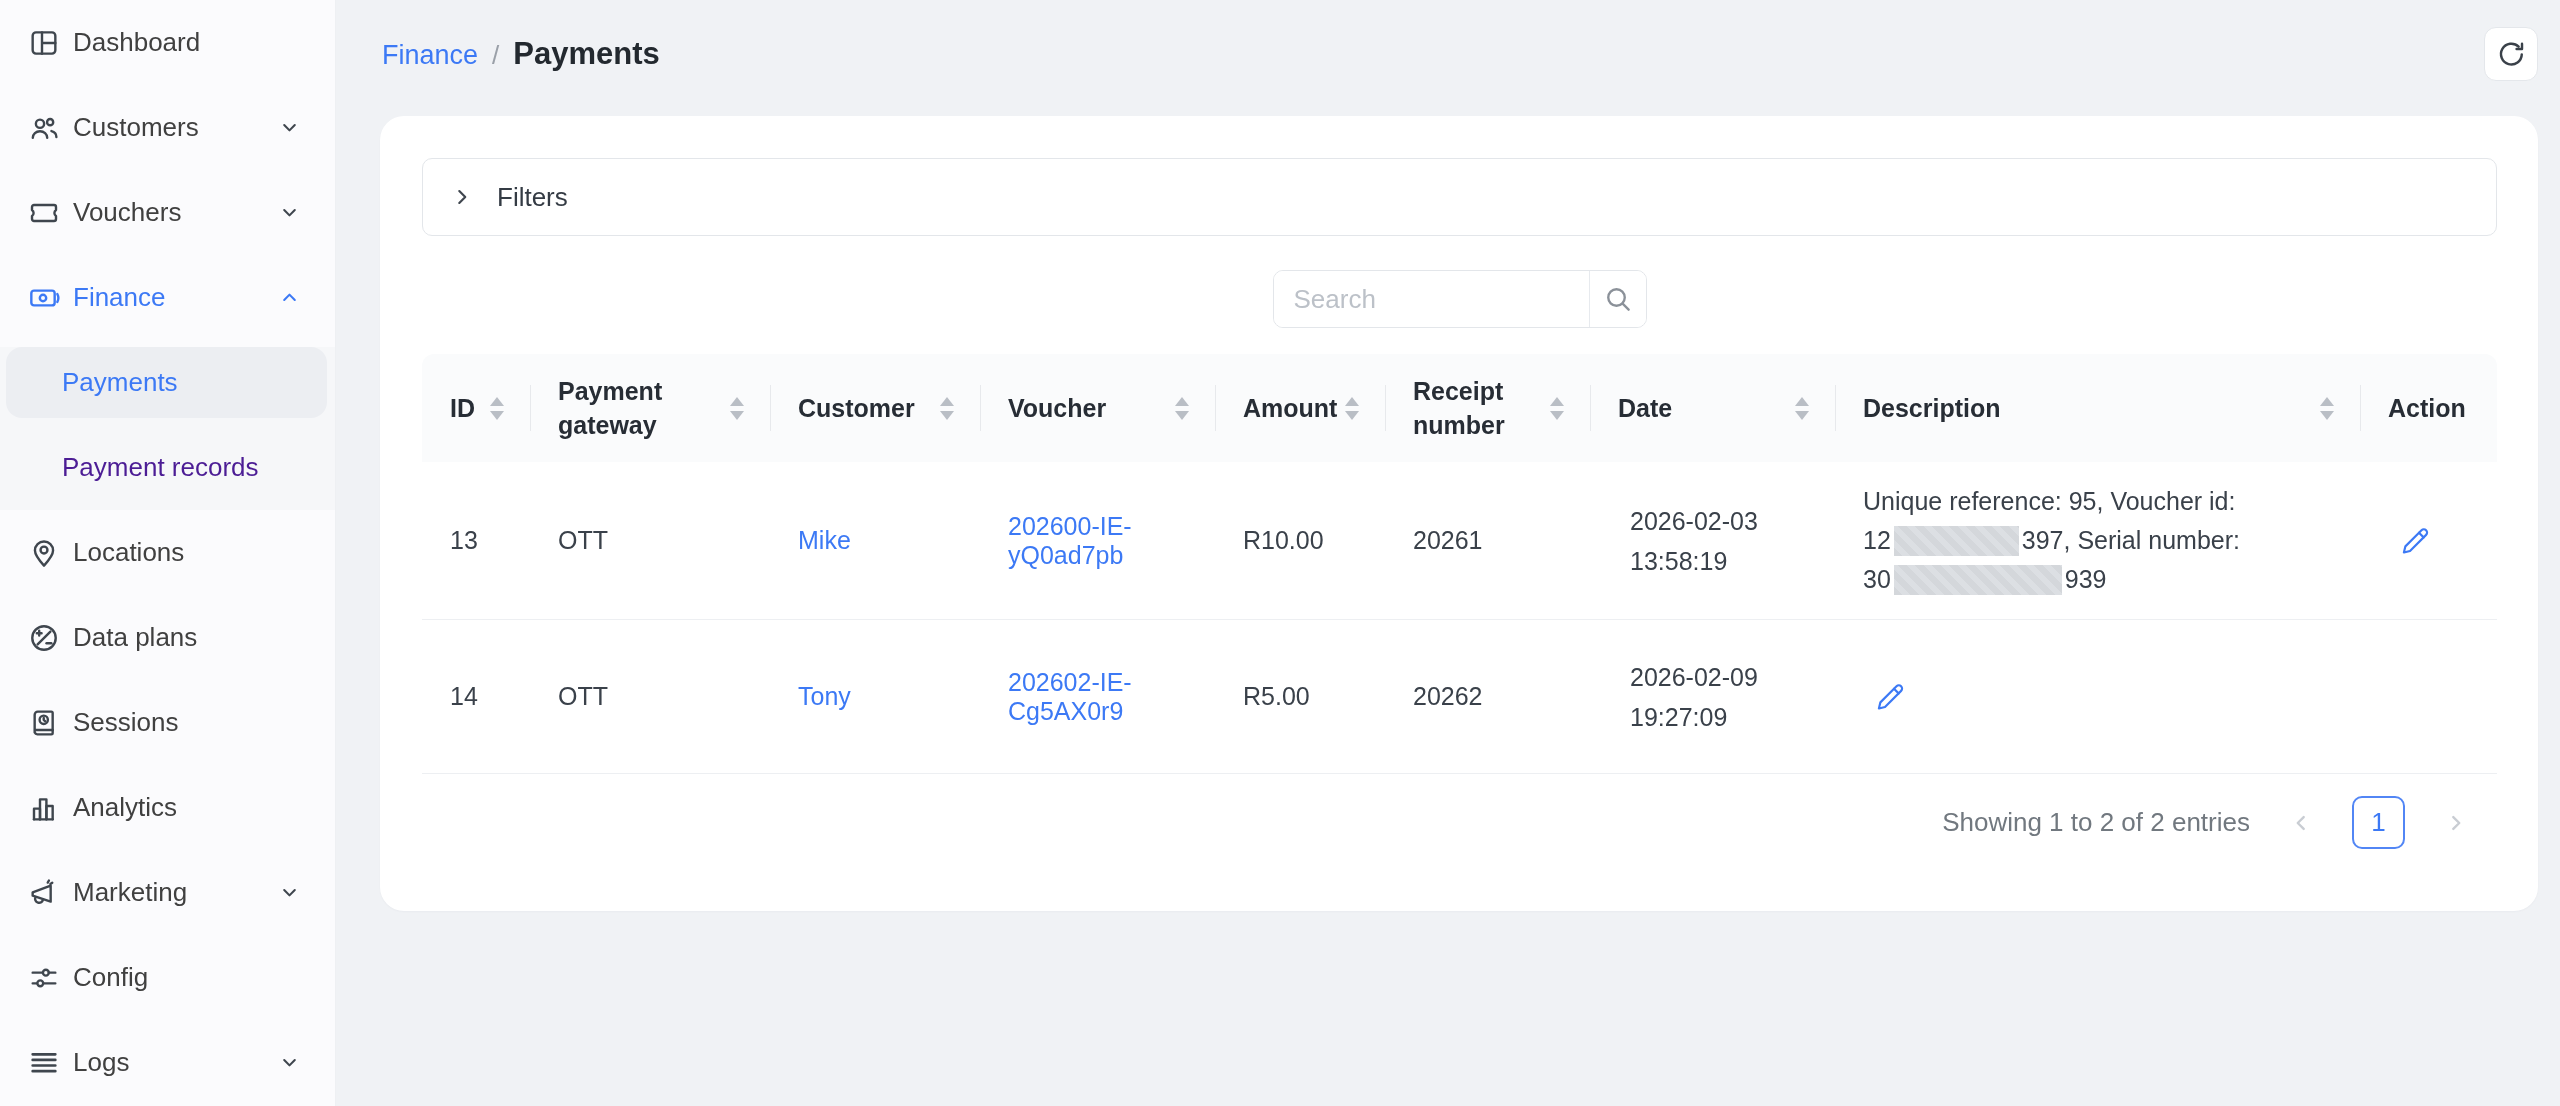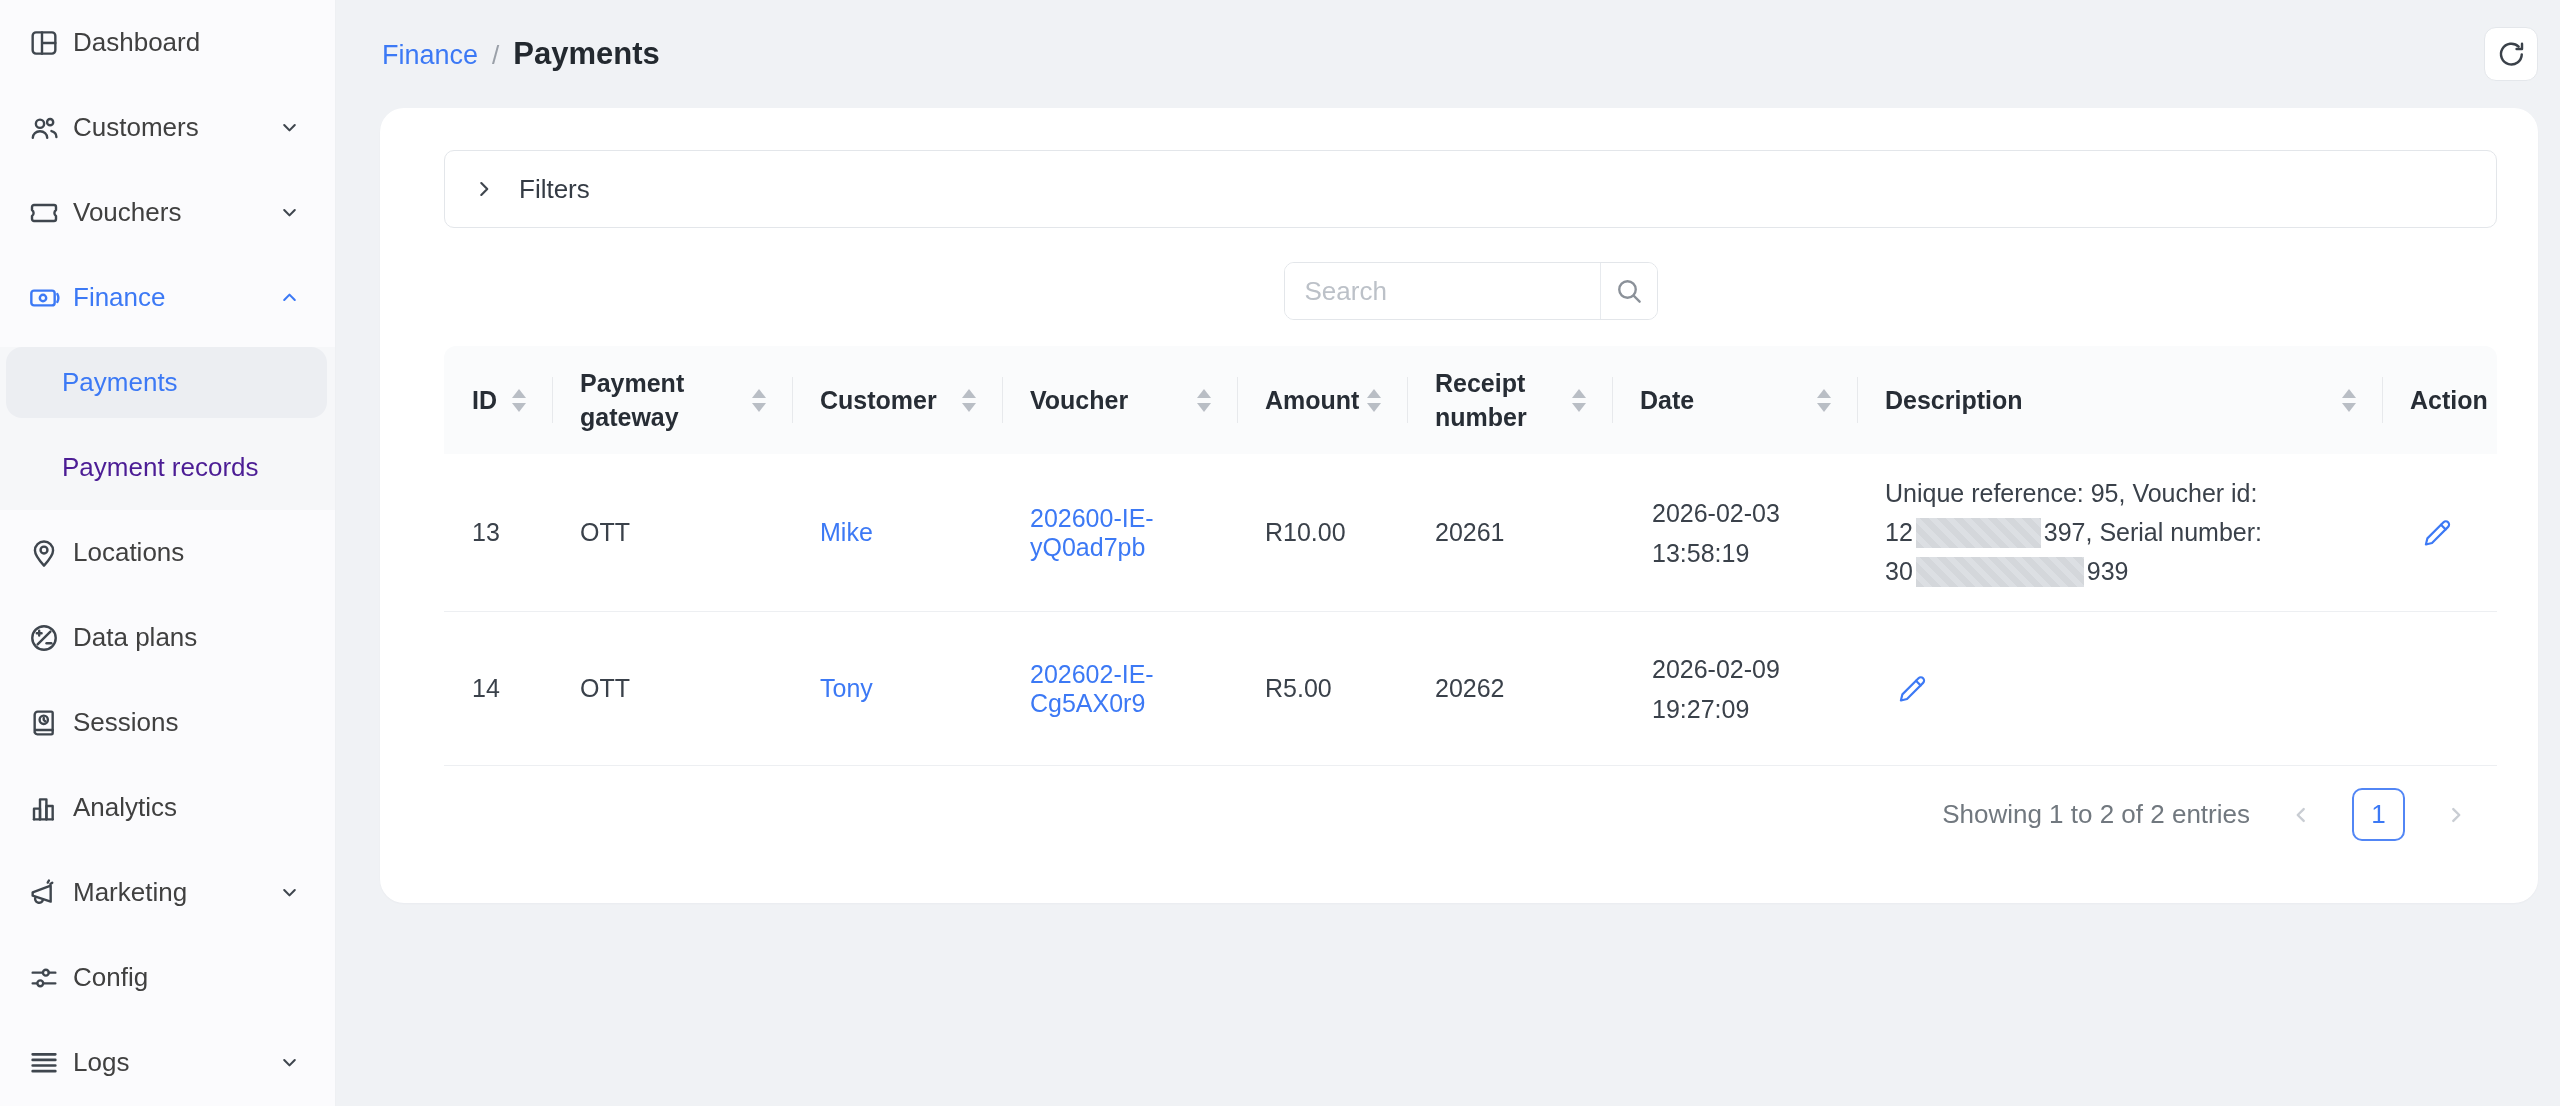--- a/index.html
+++ b/index.html
@@ -56,23 +56,23 @@
   .refresh-btn {
     margin-left:auto; width:54px; height:54px;
     background:#ffffff; border:1px solid #e4e7eb; border-radius:12px;
     display:flex; align-items:center; justify-content:center; cursor:pointer;
     color:#3a4149;
   }
   .refresh-btn svg { width:29px; height:29px; }
 
   
   .card {
-    margin:0 22px 0 44px; height:795px;
+    margin:8px 22px 0 44px; height:795px;
     background:#ffffff; border-radius:24px;
-    padding:42px 41px 0 64px;
+    padding:42px 41px 0 42px;
     box-shadow:0 1px 2px rgba(20,30,50,0.03);
   }
   .filters-bar {
     height:78px; border:1px solid #e3e6ea; border-radius:10px;
     display:flex; align-items:center; padding:0 26px; gap:22px;
     cursor:pointer; color:#343b44; font-size:26px;
   }
   .filters-bar .ficon { color:#3f464e; }
   .filters-bar .ficon svg { width:26px; height:26px; }
 

